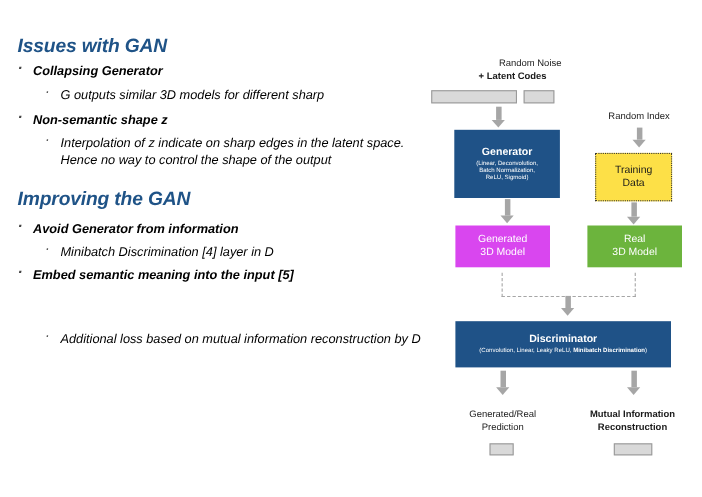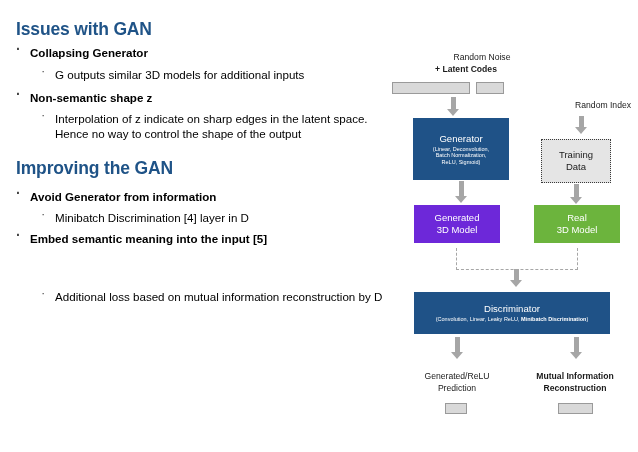--- a/index.html
+++ b/index.html
@@ -12,23 +12,24 @@
     background: #ffffff;
     font-family: "Liberation Sans", sans-serif;
     color: #000000;
     overflow: hidden;
     position: relative;
   }
 
   
   .left-col {
     position: absolute;
-    left: 0; top: 0;
+    left: 0; top: 12px;
     width: 398px;
     height: 380px;
+    font-style: italic;
   }
   .section-head {
     position: absolute;
     left: 16px;
     color: #1F5387;
     font-size: 17.5px;
     font-weight: bold;
     letter-spacing: -0.15px;
     white-space: nowrap;
   }
@@ -111,30 +112,30 @@
   .pbox {
     position: absolute;
     box-sizing: border-box;
     display: flex;
     flex-direction: column;
     align-items: center;
     justify-content: center;
     text-align: center;
     color: #ffffff;
   }
-  .pbox .t1 { font-size: 9.6px; font-weight: normal; line-height: 12px; }
+  .pbox .t1 { font-size: 9.6px; font-weight: bold; line-height: 12px; }
   .pbox .t2 { font-size: 5.5px; line-height: 6.6px; font-weight: normal; margin-top: 1px; }
   .pbox .t2 b { font-weight: bold; }
   .pbox.plain .t1 { font-size: 9.5px; font-weight: normal; line-height: 12.5px; }
 
   .box-blue  { background: #1F5287; }
-  .box-red   { background: #6d28d9; align-items: center; }
+  .box-red   { background: #d946ef; align-items: center; }
   .box-green { background: #6CB43D; }
   .box-dashed {
-    background: #e5e5e5;
+    background: #fde047;
     border: 1.6px dotted #3a3a3a;
     color: #1a1a1a;
   }
   .box-dashed .t1 { color: #1a1a1a; }
 
   
   .arrow-down {
     position: absolute;
     width: 13px;
     color: #A6A6A6;
@@ -167,21 +168,21 @@
 </style>
 </head>
 <body>
 
 <div class="left-col">
 
   <div class="section-head" id="head-issues">Issues with GAN</div>
 
   <div class="bullet-l1" id="b-collapsing">Collapsing Generator</div>
 
-  <div class="bullet-l2" id="b-goutputs">G outputs similar 3D models for additional inputs</div>
+  <div class="bullet-l2" id="b-goutputs">G outputs similar 3D models for different sharp</div>
 
   <div class="bullet-l1" id="b-nonsemantic">Non-semantic shape z</div>
 
   <div class="bullet-l2" id="b-interp">Interpolation of z indicate on sharp edges in the latent space. Hence no way to control the shape of the output</div>
 
   <div class="section-head" id="head-improving">Improving the GAN</div>
 
   <div class="bullet-l1" id="b-avoid">Avoid Generator from information</div>
 
   <div class="bullet-l2" id="b-minibatch">Minibatch Discrimination [4] layer in D</div>
@@ -205,21 +206,21 @@
     <div class="head" style="top:12px;"></div>
   </div>
 
   <div class="pbox box-blue" style="left:15px; top:118px; width:96px; height:62px;">
     <div class="t1">Generator</div>
     <div class="t2">(Linear, Deconvolution,</div>
     <div class="t2" style="margin-top:0">Batch Normalization,</div>
     <div class="t2" style="margin-top:0">ReLU, Sigmoid)</div>
   </div>
 
-  <div class="dlabel" style="left:133px; top:100px; width:100px;text-align:right;">Random Index</div>
+  <div class="dlabel" style="left:133px; top:100px; width:100px;">Random Index</div>
 
   <div class="arrow-down" style="left:177px; top:116px; height:19px;">
     <div class="stem" style="height:11px;"></div>
     <div class="head" style="top:11px;"></div>
   </div>
 
   <div class="pbox box-dashed plain" style="left:143px; top:139px; width:70px; height:44px;">
     <div class="t1">Training</div>
     <div class="t1">Data</div>
   </div>
@@ -260,21 +261,21 @@
 
   <div class="arrow-down" style="left:53px; top:337px; height:24px;">
     <div class="stem" style="height:15px;"></div>
     <div class="head" style="top:15px;"></div>
   </div>
   <div class="arrow-down" style="left:172px; top:337px; height:24px;">
     <div class="stem" style="height:15px;"></div>
     <div class="head" style="top:15px;"></div>
   </div>
 
-  <div class="dlabel" style="left:10px; top:371px; width:98px;">Generated/ReLU</div>
+  <div class="dlabel" style="left:10px; top:371px; width:98px;">Generated/Real</div>
   <div class="dlabel" style="left:10px; top:383px; width:98px;">Prediction</div>
 
   <div class="dlabel bold" style="left:128px; top:371px; width:98px;">Mutual Information</div>
   <div class="dlabel bold" style="left:128px; top:383px; width:98px;">Reconstruction</div>
 
   <div class="grayrect" style="left:47px; top:403px; width:22px; height:11px;"></div>
   <div class="grayrect" style="left:160px; top:403px; width:35px; height:11px;"></div>
 
 </div>
 

